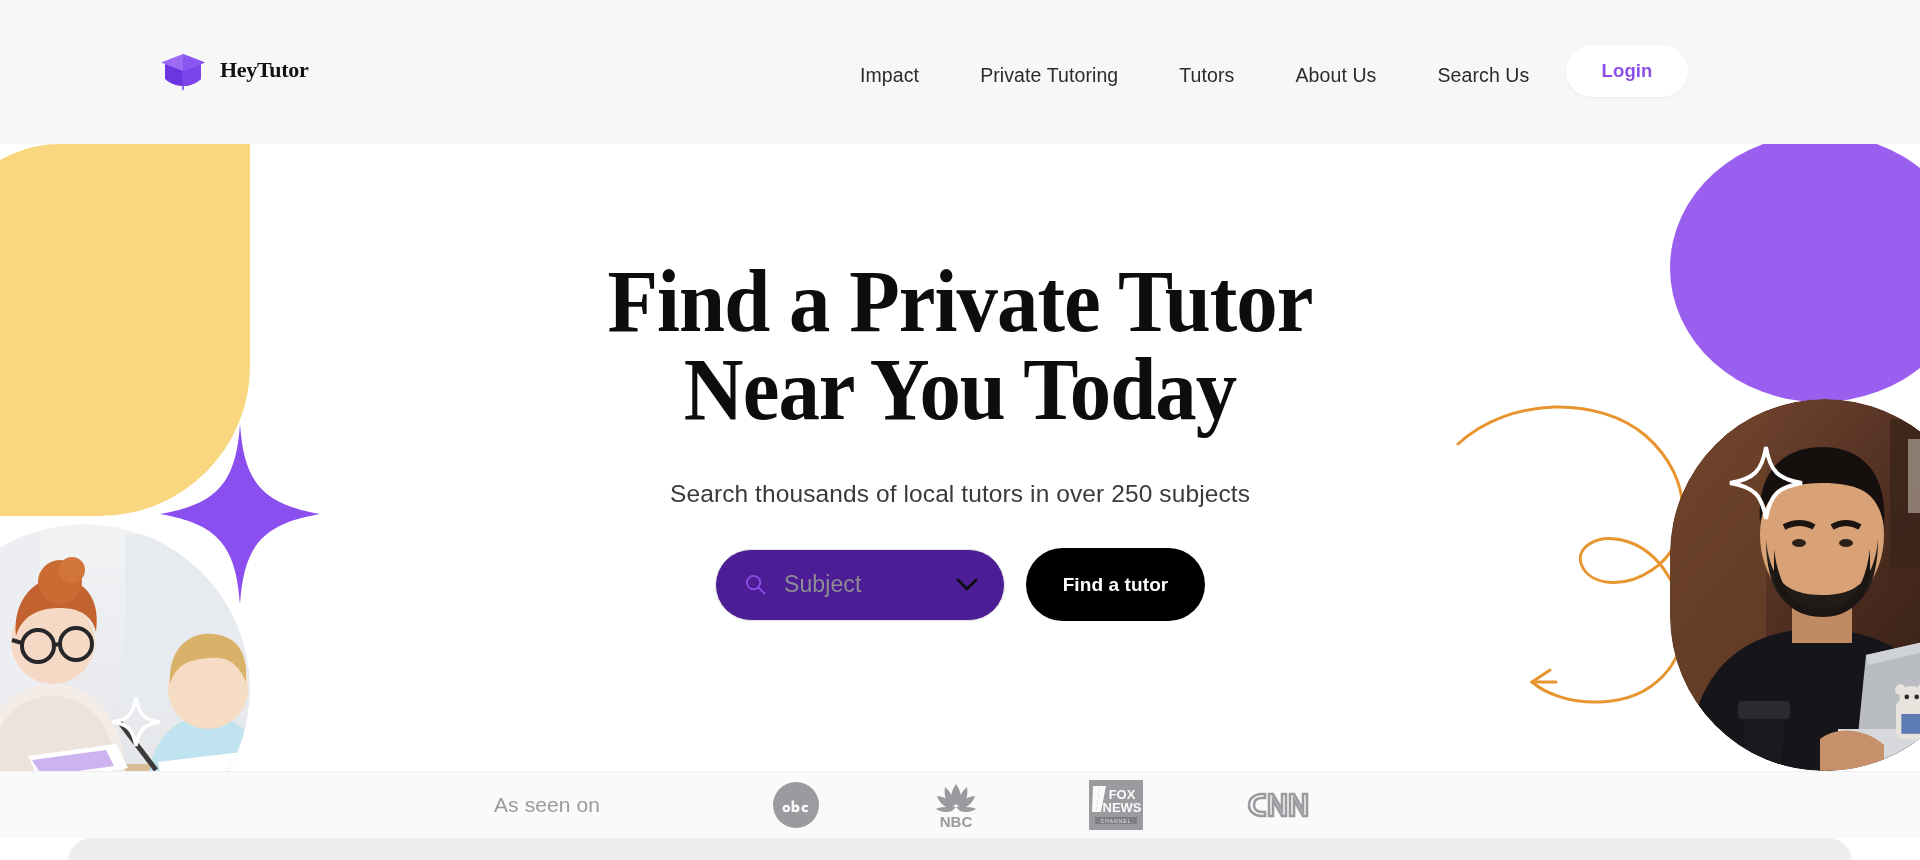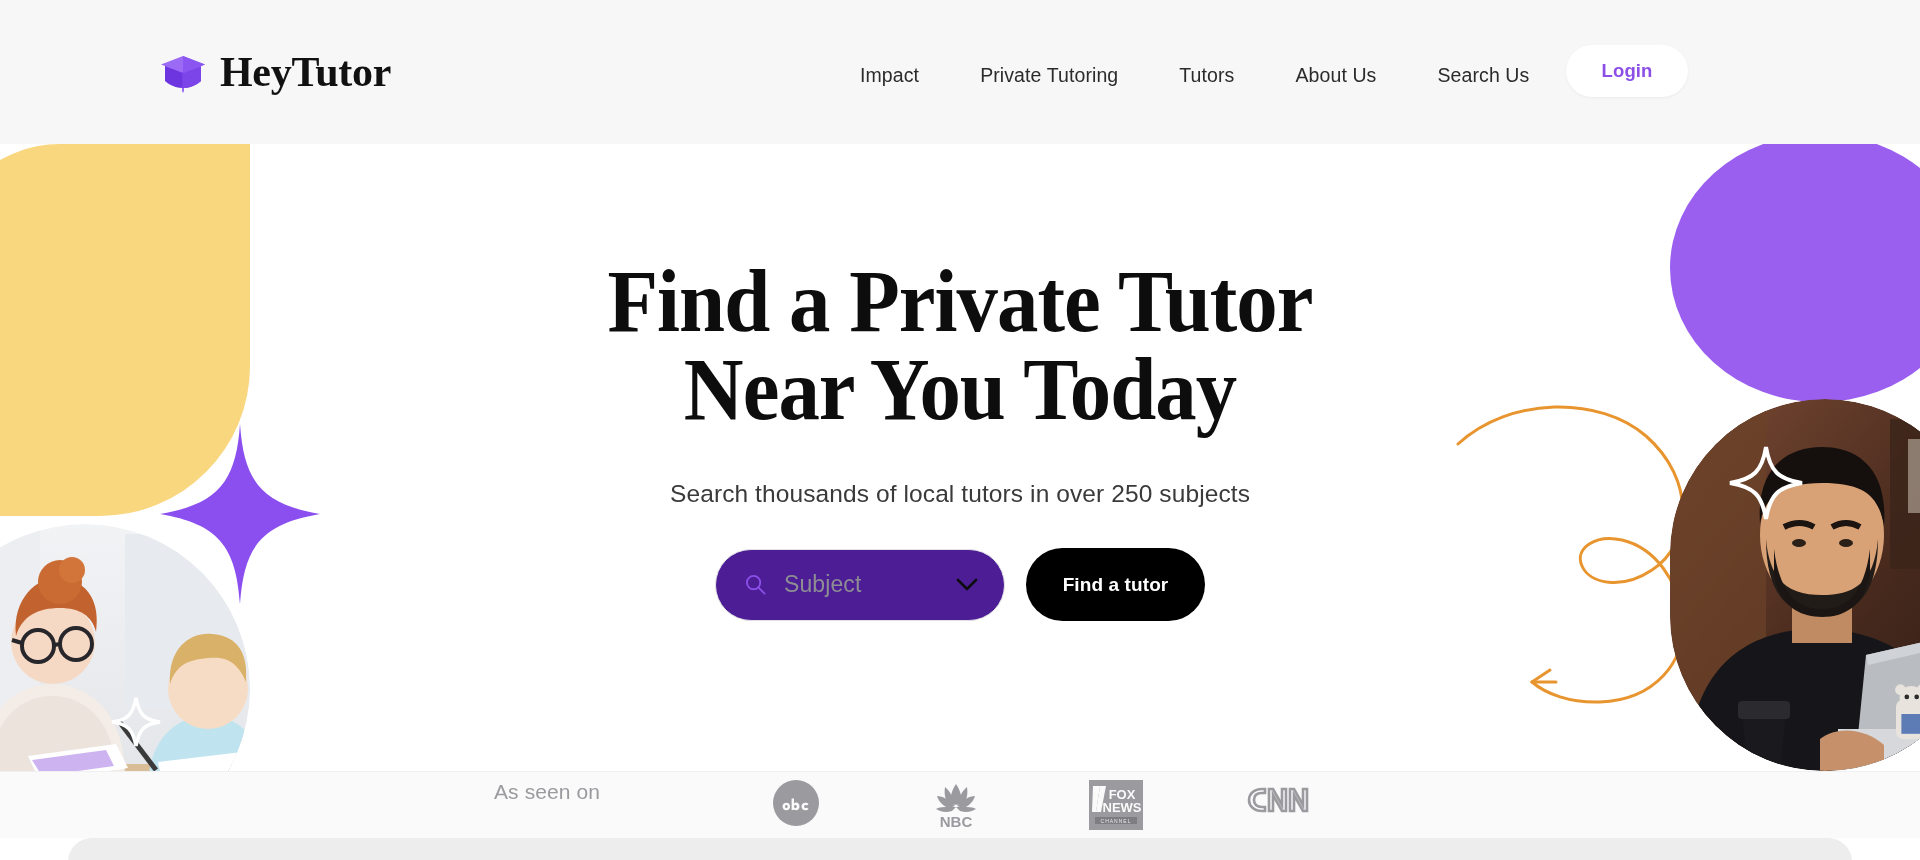--- a/index.html
+++ b/index.html
@@ -35,21 +35,21 @@
     left: 160px;
     top: 48px;
     display: flex;
     align-items: center;
     gap: 14px;
   }
   .logo-mark { width: 46px; height: 44px; display: block; }
   .logo-text {
     font-family: "Liberation Serif", serif;
     font-weight: 700;
-    font-size: 42px;
+    font-size: 22px;
     letter-spacing: -0.3px;
     color: #111111;
     white-space: nowrap;
   }
 
   .nav {
     position: absolute;
     left: 860px;
     top: 64px;
     display: flex;
@@ -250,21 +250,21 @@
     width: 1920px;
     height: 67px;
     background: #fafafa;
     border-top: 1px solid #f0f0f0;
     display: flex;
     align-items: center;
     z-index: 30;
   }
   .press-inner {
     display: flex;
-    align-items: flex-start;
+    align-items: center;
     margin-left: 494px;
     gap: 0;
   }
   .press-label {
     font-size: 21px;
     color: #9a9a9f;
     letter-spacing: 0.1px;
     margin-right: 116px;
     white-space: nowrap;
   }

